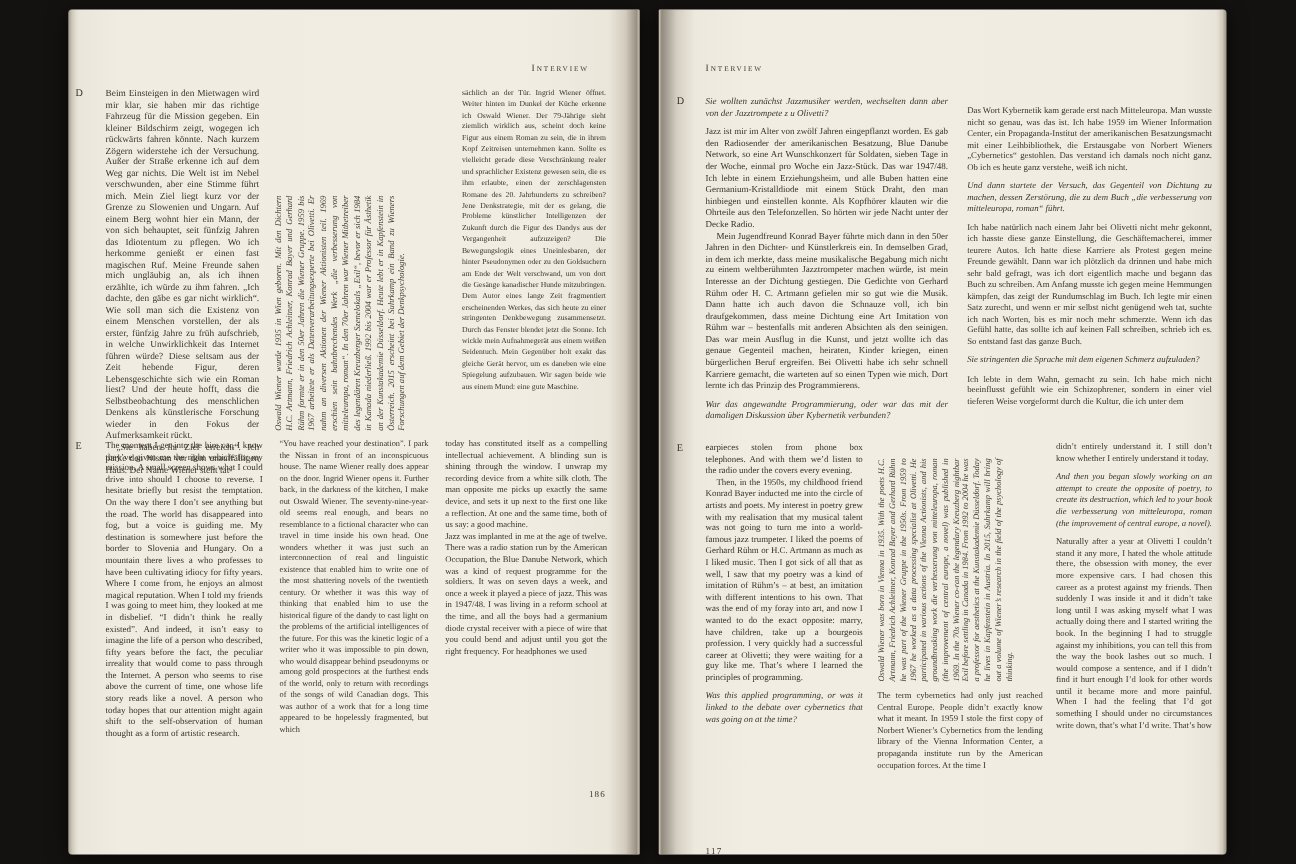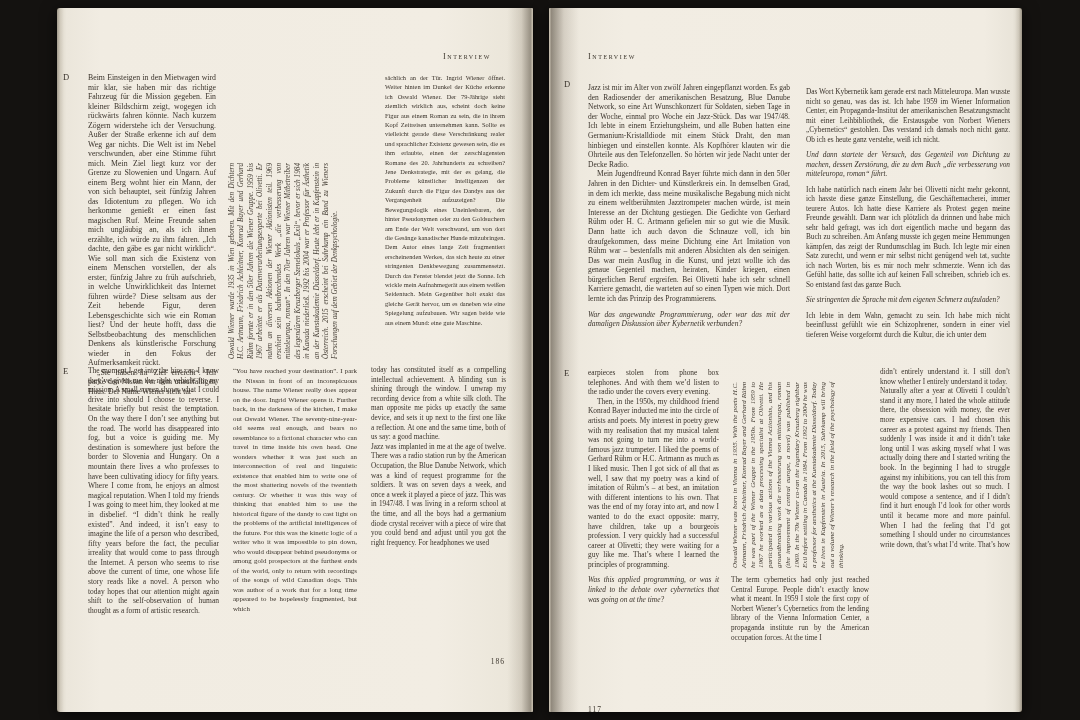--- a/index.html
+++ b/index.html
@@ -110,20 +110,21 @@
   </div>
 
   <div class="page page-right">
     <div class="gutter-shadow-right"></div>
     <div class="outer-edge-right"></div>
     <div class="running-head rh-right">Interview</div>
     <div class="marker mk-d-right">D</div>
     <div class="marker mk-e-right">E</div>
 
     <div class="urMain">
+      <p class="q" style="margin-top:0">Sie wollten zunächst Jazzmusiker werden, wechselten dann aber von der Jazztrompete z u Olivetti?</p>
       <p class="aGap">Jazz ist mir im Alter von zwölf Jahren eingepflanzt worden. Es gab den Radiosender der amerikanischen Besatzung, Blue Danube Network, so eine Art Wunschkonzert für Soldaten, sieben Tage in der Woche, einmal pro Woche ein Jazz-Stück. Das war 1947/48. Ich lebte in einem Erziehungsheim, und alle Buben hatten eine Germanium-Kristalldiode mit einem Stück Draht, den man hinbiegen und einstellen konnte. Als Kopfhörer klauten wir die Ohrteile aus den Telefonzellen. So hörten wir jede Nacht unter der Decke Radio.</p>
       <p class="indent">Mein Jugendfreund Konrad Bayer führte mich dann in den 50er Jahren in den Dichter- und Künstlerkreis ein. In demselben Grad, in dem ich merkte, dass meine musikalische Begabung mich nicht zu einem weltberühmten Jazztrompeter machen würde, ist mein Interesse an der Dichtung gestiegen. Die Gedichte von Gerhard Rühm oder H. C. Artmann gefielen mir so gut wie die Musik. Dann hatte ich auch davon die Schnauze voll, ich bin draufgekommen, dass meine Dichtung eine Art Imitation von Rühm war – bestenfalls mit anderen Absichten als den seinigen. Das war mein Ausflug in die Kunst, und jetzt wollte ich das genaue Gegenteil machen, heiraten, Kinder kriegen, einen bürgerlichen Beruf ergreifen. Bei Olivetti habe ich sehr schnell Karriere gemacht, die warteten auf so einen Typen wie mich. Dort lernte ich das Prinzip des Programmierens.</p>
       <p class="q">War das angewandte Programmierung, oder war das mit der damaligen Diskussion über Kybernetik verbunden?</p>
     </div>
 
     <div class="urSide">
       <p>Das Wort Kybernetik kam gerade erst nach Mitteleuropa. Man wusste nicht so genau, was das ist. Ich habe 1959 im Wiener Information Center, ein Propaganda-Institut der amerikanischen Besatzungsmacht mit einer Leihbibliothek, die Erstausgabe von Norbert Wieners „Cybernetics“ gestohlen. Das verstand ich damals noch nicht ganz. Ob ich es heute ganz verstehe, weiß ich nicht.</p>
       <p class="q">Und dann startete der Versuch, das Gegenteil von Dichtung zu machen, dessen Zerstörung, die zu dem Buch „die verbesserung von mitteleuropa, roman“ führt.</p>
       <p>Ich habe natürlich nach einem Jahr bei Olivetti nicht mehr gekonnt, ich hasste diese ganze Einstellung, die Geschäftemacherei, immer teurere Autos. Ich hatte diese Karriere als Protest gegen meine Freunde gewählt. Dann war ich plötzlich da drinnen und habe mich sehr bald gefragt, was ich dort eigentlich mache und begann das Buch zu schreiben. Am Anfang musste ich gegen meine Hemmungen kämpfen, das zeigt der Rundumschlag im Buch. Ich legte mir einen Satz zurecht, und wenn er mir selbst nicht genügend weh tat, suchte ich nach Worten, bis es mir noch mehr schmerzte. Wenn ich das Gefühl hatte, das sollte ich auf keinen Fall schreiben, schrieb ich es. So entstand fast das ganze Buch.</p>
       <p class="q">Sie stringenten die Sprache mit dem eigenen Schmerz aufzuladen?</p>
@@ -137,20 +138,21 @@
         <p class="q">Was this applied programming, or was it linked to the debate over cybernetics that was going on at the time?</p>
       </div>
       <div class="rc2">
         <div class="bio-en-box">
           <div class="bio-rot bio-en-rot">Oswald Wiener was born in Vienna in 1935. With the poets H.C. Artmann, Friedrich Achleitner, Konrad Bayer and Gerhard Rühm he was part of the Wiener Gruppe in the 1950s. From 1959 to 1967 he worked as a data processing specialist at Olivetti. He participated in various actions of the Vienna Actionists, and his groundbreaking work die verbesserung von mitteleuropa, roman (the improvement of central europe, a novel) was published in 1969. In the 70s Wiener co-ran the legendary Kreuzberg nightbar Exil before settling in Canada in 1984. From 1992 to 2004 he was a professor for aesthetics at the Kunstakademie Düsseldorf. Today he lives in Kapfenstein in Austria. In 2015, Suhrkamp will bring out a volume of Wiener’s research in the field of the psychology of thinking.</div>
         </div>
         <p>The term cybernetics had only just reached Central Europe. People didn’t exactly know what it meant. In 1959 I stole the first copy of Norbert Wiener’s Cybernetics from the lending library of the Vienna Information Center, a propaganda institute run by the American occupation forces. At the time I</p>
       </div>
       <div class="rc3">
         <p>didn’t entirely understand it. I still don’t know whether I entirely understand it today.</p>
+        <p class="q">And then you began slowly working on an attempt to create the opposite of poetry, to create its destruction, which led to your book die verbesserung von mitteleuropa, roman (the improvement of central europe, a novel).</p>
         <p>Naturally after a year at Olivetti I couldn’t stand it any more, I hated the whole attitude there, the obsession with money, the ever more expensive cars. I had chosen this career as a protest against my friends. Then suddenly I was inside it and it didn’t take long until I was asking myself what I was actually doing there and I started writing the book. In the beginning I had to struggle against my inhibitions, you can tell this from the way the book lashes out so much. I would compose a sentence, and if I didn’t find it hurt enough I’d look for other words until it became more and more painful. When I had the feeling that I’d got something I should under no circumstances write down, that’s what I’d write. That’s how</p>
       </div>
     </div>
 
     <div class="pagenum pn-right">117</div>
   </div>
 
 </div>
 
 </body></html>

